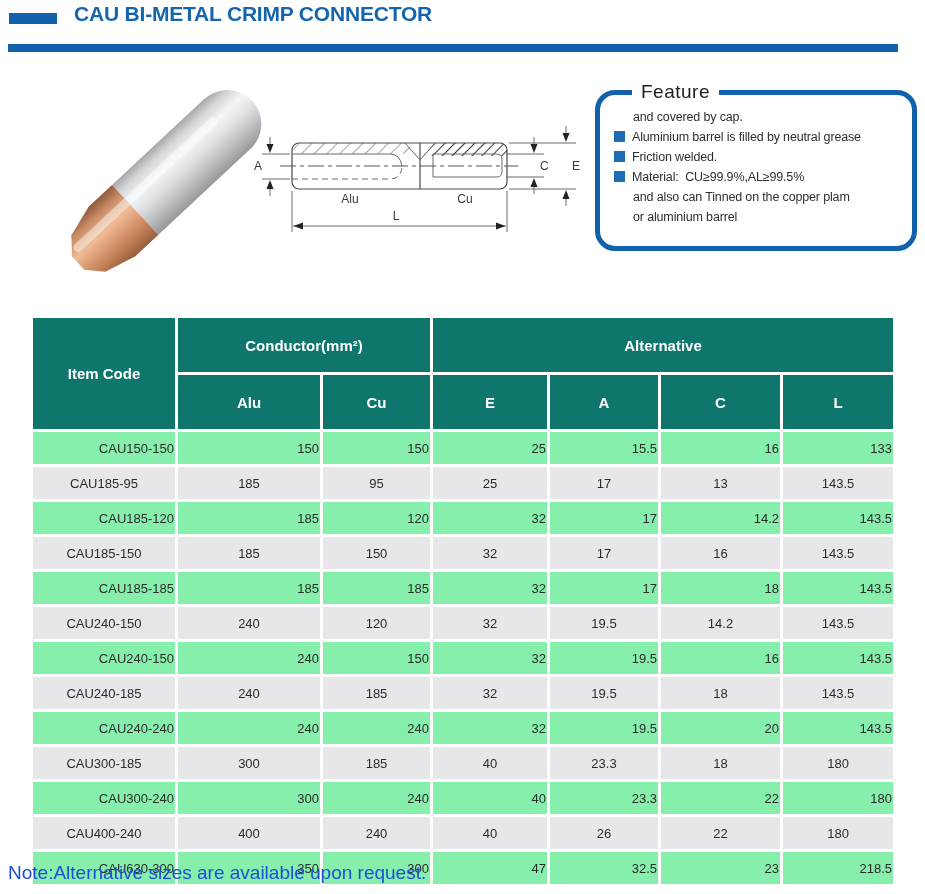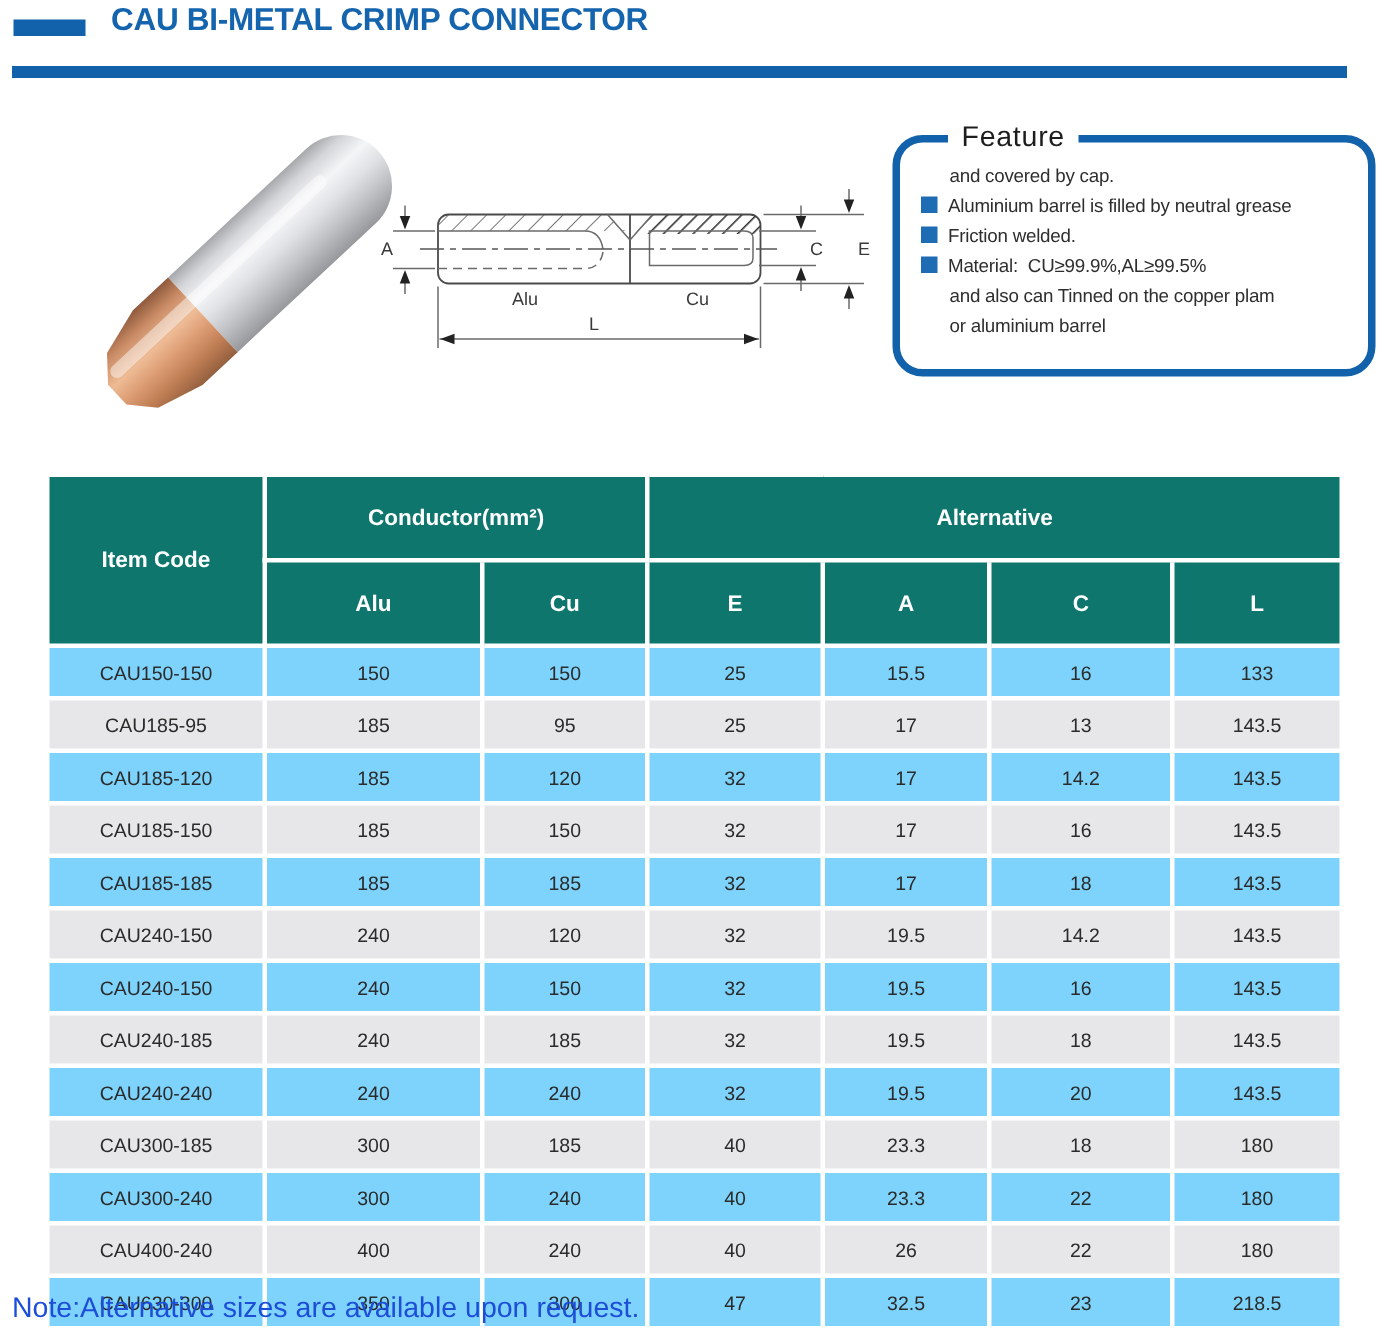--- a/index.html
+++ b/index.html
@@ -43,21 +43,21 @@
   .spec-table th{
     background:#0f766e;color:#fff;font-size:15px;font-weight:bold;
     border:3px solid #ffffff;text-align:center;
   }
   .spec-table thead tr.h1 th{height:52px;}
   .spec-table thead tr.h2 th{height:52px;}
   .spec-table td{
     height:30px;border:3px solid #ffffff;text-align:center;
     font-size:13px;color:#2b2b2b;
   }
-  .spec-table tr.row-blue td{background:#7dd3fc;}
+  .spec-table tr.row-blue td{background:#86efac;text-align:right;}
   .spec-table tr.row-gray td{background:#e7e7e9;}
 
   .note{
     position:absolute;left:8px;top:862px;font-size:19px;color:#1d4ed8;white-space:nowrap;
   }
 
   
   .dln{stroke:#4a4a4a;stroke-width:1.2;fill:none;}
   .thin{stroke:#6a6a6a;stroke-width:1;fill:none;}
   .dim-label{font-family:"Liberation Sans",sans-serif;font-size:12px;fill:#3a3a3a;}

